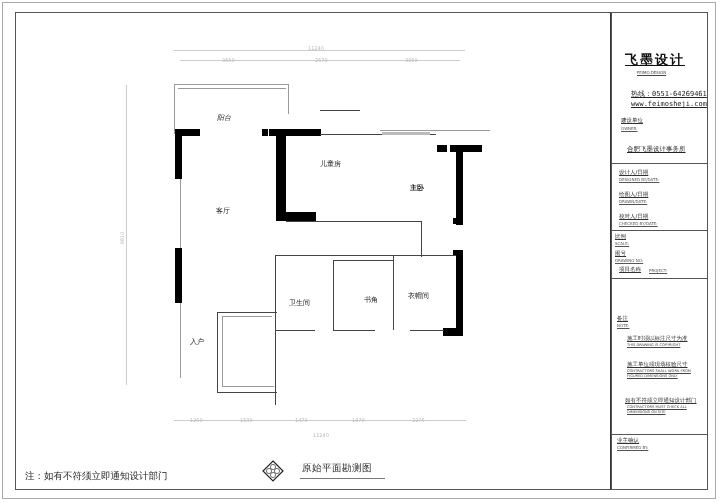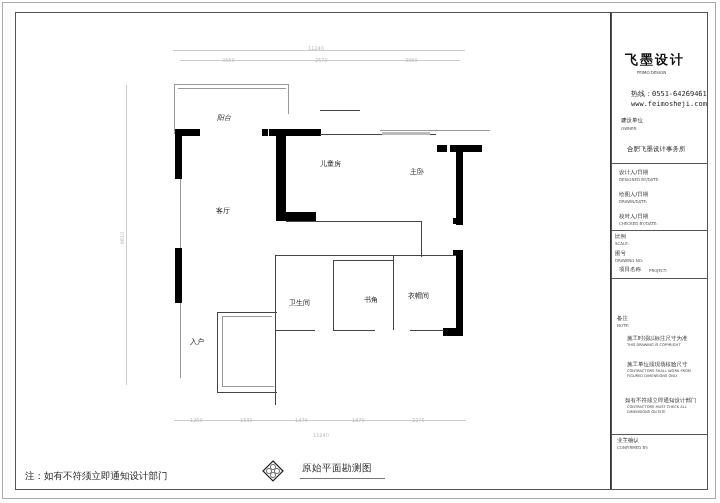--- a/index.html
+++ b/index.html
@@ -2,21 +2,21 @@
 <html><head>
 <meta charset="utf-8">
 <style>
   html, body { margin:0; padding:0; background:#fff; }
   body { width:720px; height:503px; position:relative; overflow:hidden; font-family:"DejaVu Sans", sans-serif; color:#222; }
   .abs { position:absolute; }
   .outer-frame { left:2px; top:2px; width:712px; height:495px; border:1px solid #aaa; }
   .inner-frame { left:15px; top:12px; width:595px; height:476px; border:1px solid #555; }
   .title-block { left:610px; top:12px; width:96px; height:476px; border:1px solid #555; border-left:1.5px solid #333; }
   .tb-line { position:absolute; left:0; width:96px; height:0; border-top:1px solid #555; }
-  .tb-text { position:absolute; white-space:nowrap; }
+  .tb-text { position:absolute; white-space:nowrap;text-decoration:underline; }
   .brand { font-size:13px; font-weight:bold; letter-spacing:2px; left:14px; top:38px; color:#111; }
   .brand-sub { font-size:4px; left:26px; top:57px; color:#444; }
   .hotline, .website { font-size:7px; left:20px; color:#222; font-family:"DejaVu Sans Mono", monospace; }
   .hotline { top:76px; }
   .website { top:87px; }
   .small-cn { font-size:5.5px; color:#333; }
   .small-en { font-size:4px; color:#555; }
   .firm { font-size:6.5px; left:16px; top:132px; color:#222; }
   .note-cn { font-size:5.5px; color:#333; }
   .note-en { font-size:3.6px; color:#444; line-height:5px; }
@@ -145,21 +145,21 @@
   <div class="dim" style="left:190px;top:417px;">1250</div>
   <div class="dim" style="left:240px;top:417px;">1530</div>
   <div class="dim" style="left:295px;top:417px;">1470</div>
   <div class="dim" style="left:352px;top:417px;">1870</div>
   <div class="dim" style="left:412px;top:417px;">2275</div>
   <div class="dim" style="left:313px;top:432px;">11240</div>
 
   <div class="room-label" style="left:217px;top:113px;font-style:italic;">阳台</div>
   <div class="room-label" style="left:216px;top:206px;">客厅</div>
   <div class="room-label" style="left:320px;top:159px;">儿童房</div>
-  <div class="room-label" style="left:410px;top:167px;">主卧</div>
+  <div class="room-label" style="left:410px;top:183px;font-weight:bold;">主卧</div>
   <div class="room-label" style="left:289px;top:298px;">卫生间</div>
   <div class="room-label" style="left:364px;top:295px;">书角</div>
   <div class="room-label" style="left:408px;top:291px;">衣帽间</div>
   <div class="room-label" style="left:190px;top:337px;">入户</div>
 </div>
 
 <div class="abs footer-note">注：如有不符须立即通知设计部门</div>
 <svg class="abs compass" viewBox="0 0 22 22">
   <polygon points="11,1 21,11 11,21 1,11" fill="none" stroke="#222" stroke-width="1.2"></polygon>
   <circle cx="11" cy="7" r="2.6" fill="#fff" stroke="#333" stroke-width="0.7"></circle>

